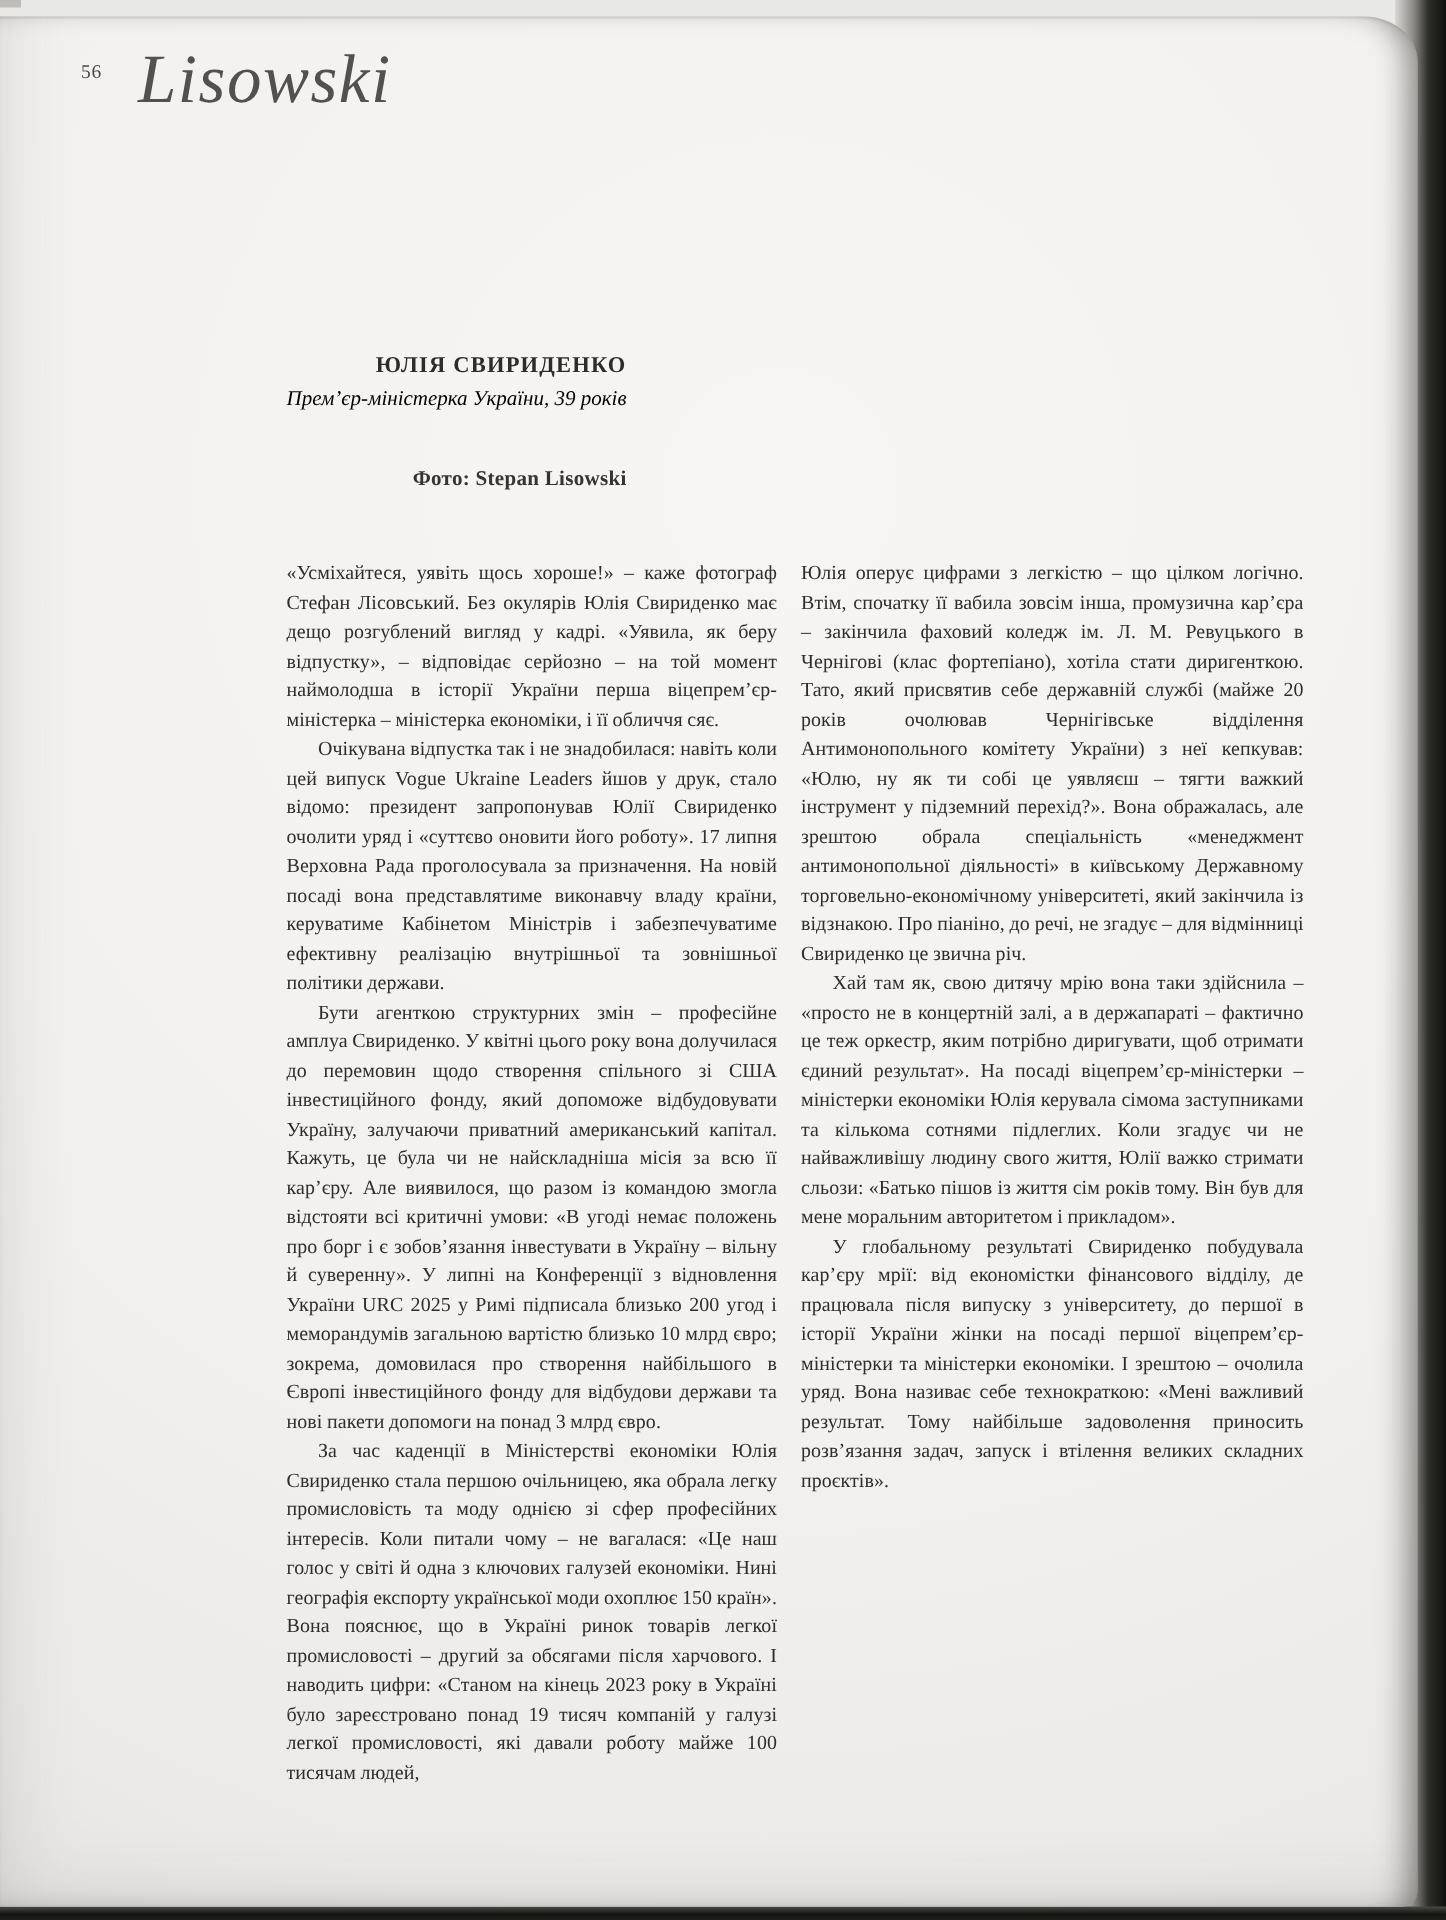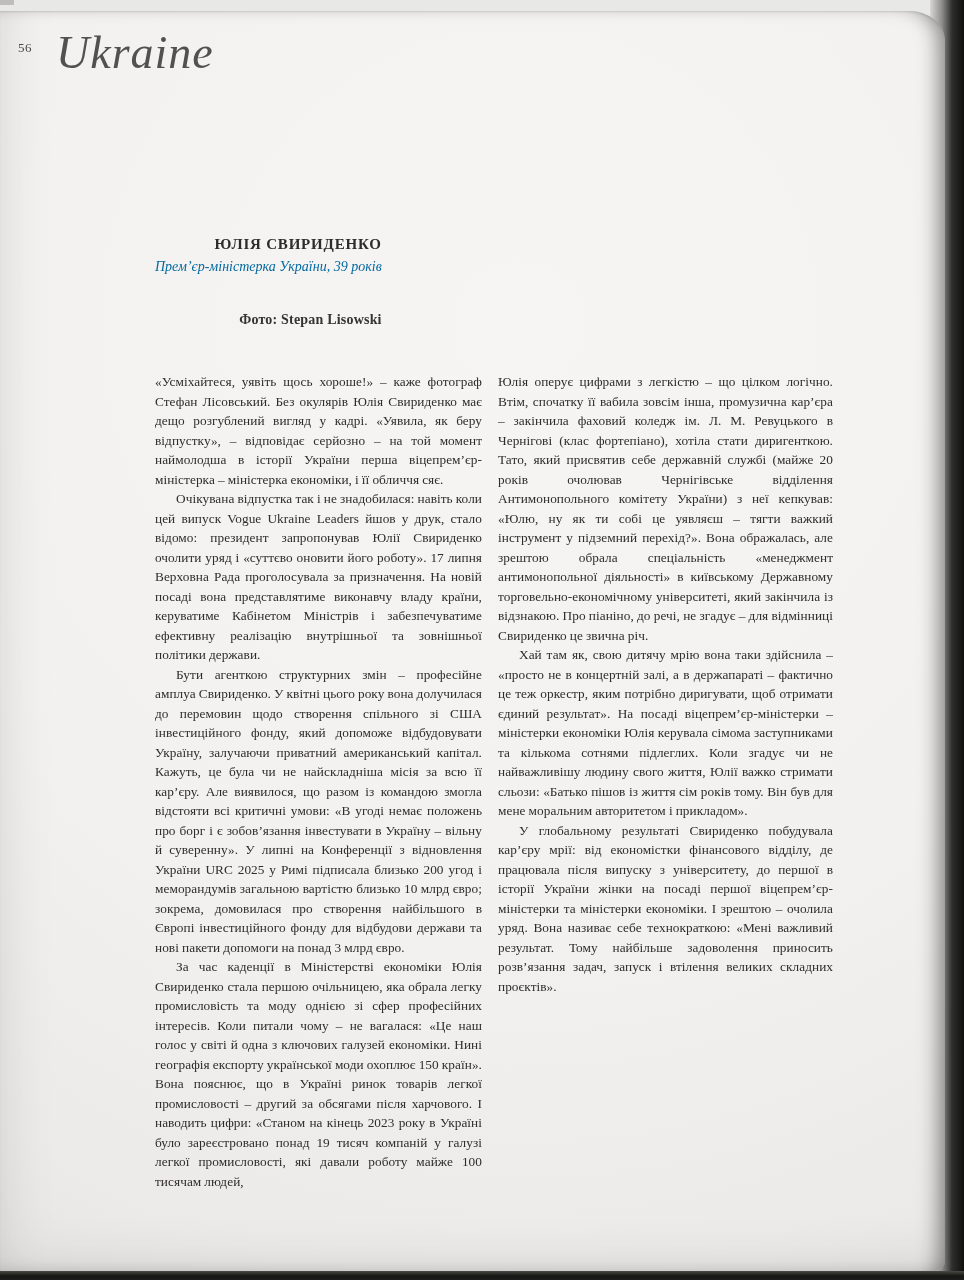--- a/index.html
+++ b/index.html
@@ -28,33 +28,33 @@
     position:absolute;top:11px;left:0;right:19px;bottom:9px;
     background:
       radial-gradient(120% 90% at 55% 25%, #f6f5f3 0%, #f2f1ef 55%, #eceae8 85%, #e4e2e0 100%);
     border-top-right-radius:36px 30px;
     border-bottom-right-radius:10px;
     box-shadow:
       inset -16px 0 20px -10px rgba(22,22,20,.5),
       inset 0 2px 3px -2px rgba(0,0,0,.25),
       inset 26px -26px 60px -40px rgba(60,58,55,.25);
   }
-  .content{position:absolute;inset:0;filter:blur(.45px);}
+  .content{position:absolute;inset:0;filter:blur(.45px);margin-left:36px;}
   .folio{
     position:absolute;left:18px;top:40px;
     font-size:13px;color:#4a4947;letter-spacing:.5px;
   }
   .section-title{
     position:absolute;left:56px;top:26px;
     font-style:italic;font-size:46px;color:#52514f;
     letter-spacing:1px;filter:blur(.35px);
   }
   .article-header{position:absolute;left:155px;top:236px;color:#2e2c2a;text-align:right;}
   .subject-name{font-weight:bold;font-size:15px;letter-spacing:.8px;}
-  .subject-role{font-style:italic;font-size:14px;margin-top:6px;color:#0369a1;}
+  .subject-role{font-style:italic;font-size:14px;margin-top:6px;color:#000000;}
   .credits{margin-top:34px;font-weight:bold;font-size:14px;line-height:22px;color:#363432;letter-spacing:.2px;}
   .col{
     position:absolute;top:372px;
     font-size:13.3px;line-height:19.5px;color:#2f2d2b;
     text-align:justify;word-spacing:-0.3px;letter-spacing:.05px;
   }
   .col p{margin:0;text-indent:21px;}
   .col p:first-child{text-indent:0;}
   .col-left{left:155px;width:327px;}
   .col-right{left:498px;width:335px;}
@@ -63,21 +63,21 @@
 <body>
 
 <div class="scan">
   <div class="edge-right"></div>
   <div class="edge-bottom"></div>
   <div class="corner-mark"></div>
   <div class="page"></div>
 
   <div class="content">
     <div class="folio">56</div>
-    <div class="section-title">Ukraine</div>
+    <div class="section-title">Lisowski</div>
 
     <div class="article-header">
       <div class="subject-name">ЮЛІЯ СВИРИДЕНКО</div>
       <div class="subject-role">Прем’єр-міністерка України, 39 років</div>
       <div class="credits">
         <div>Фото: Stepan Lisowski</div>
       </div>
     </div>
 
     <div class="col col-left">

